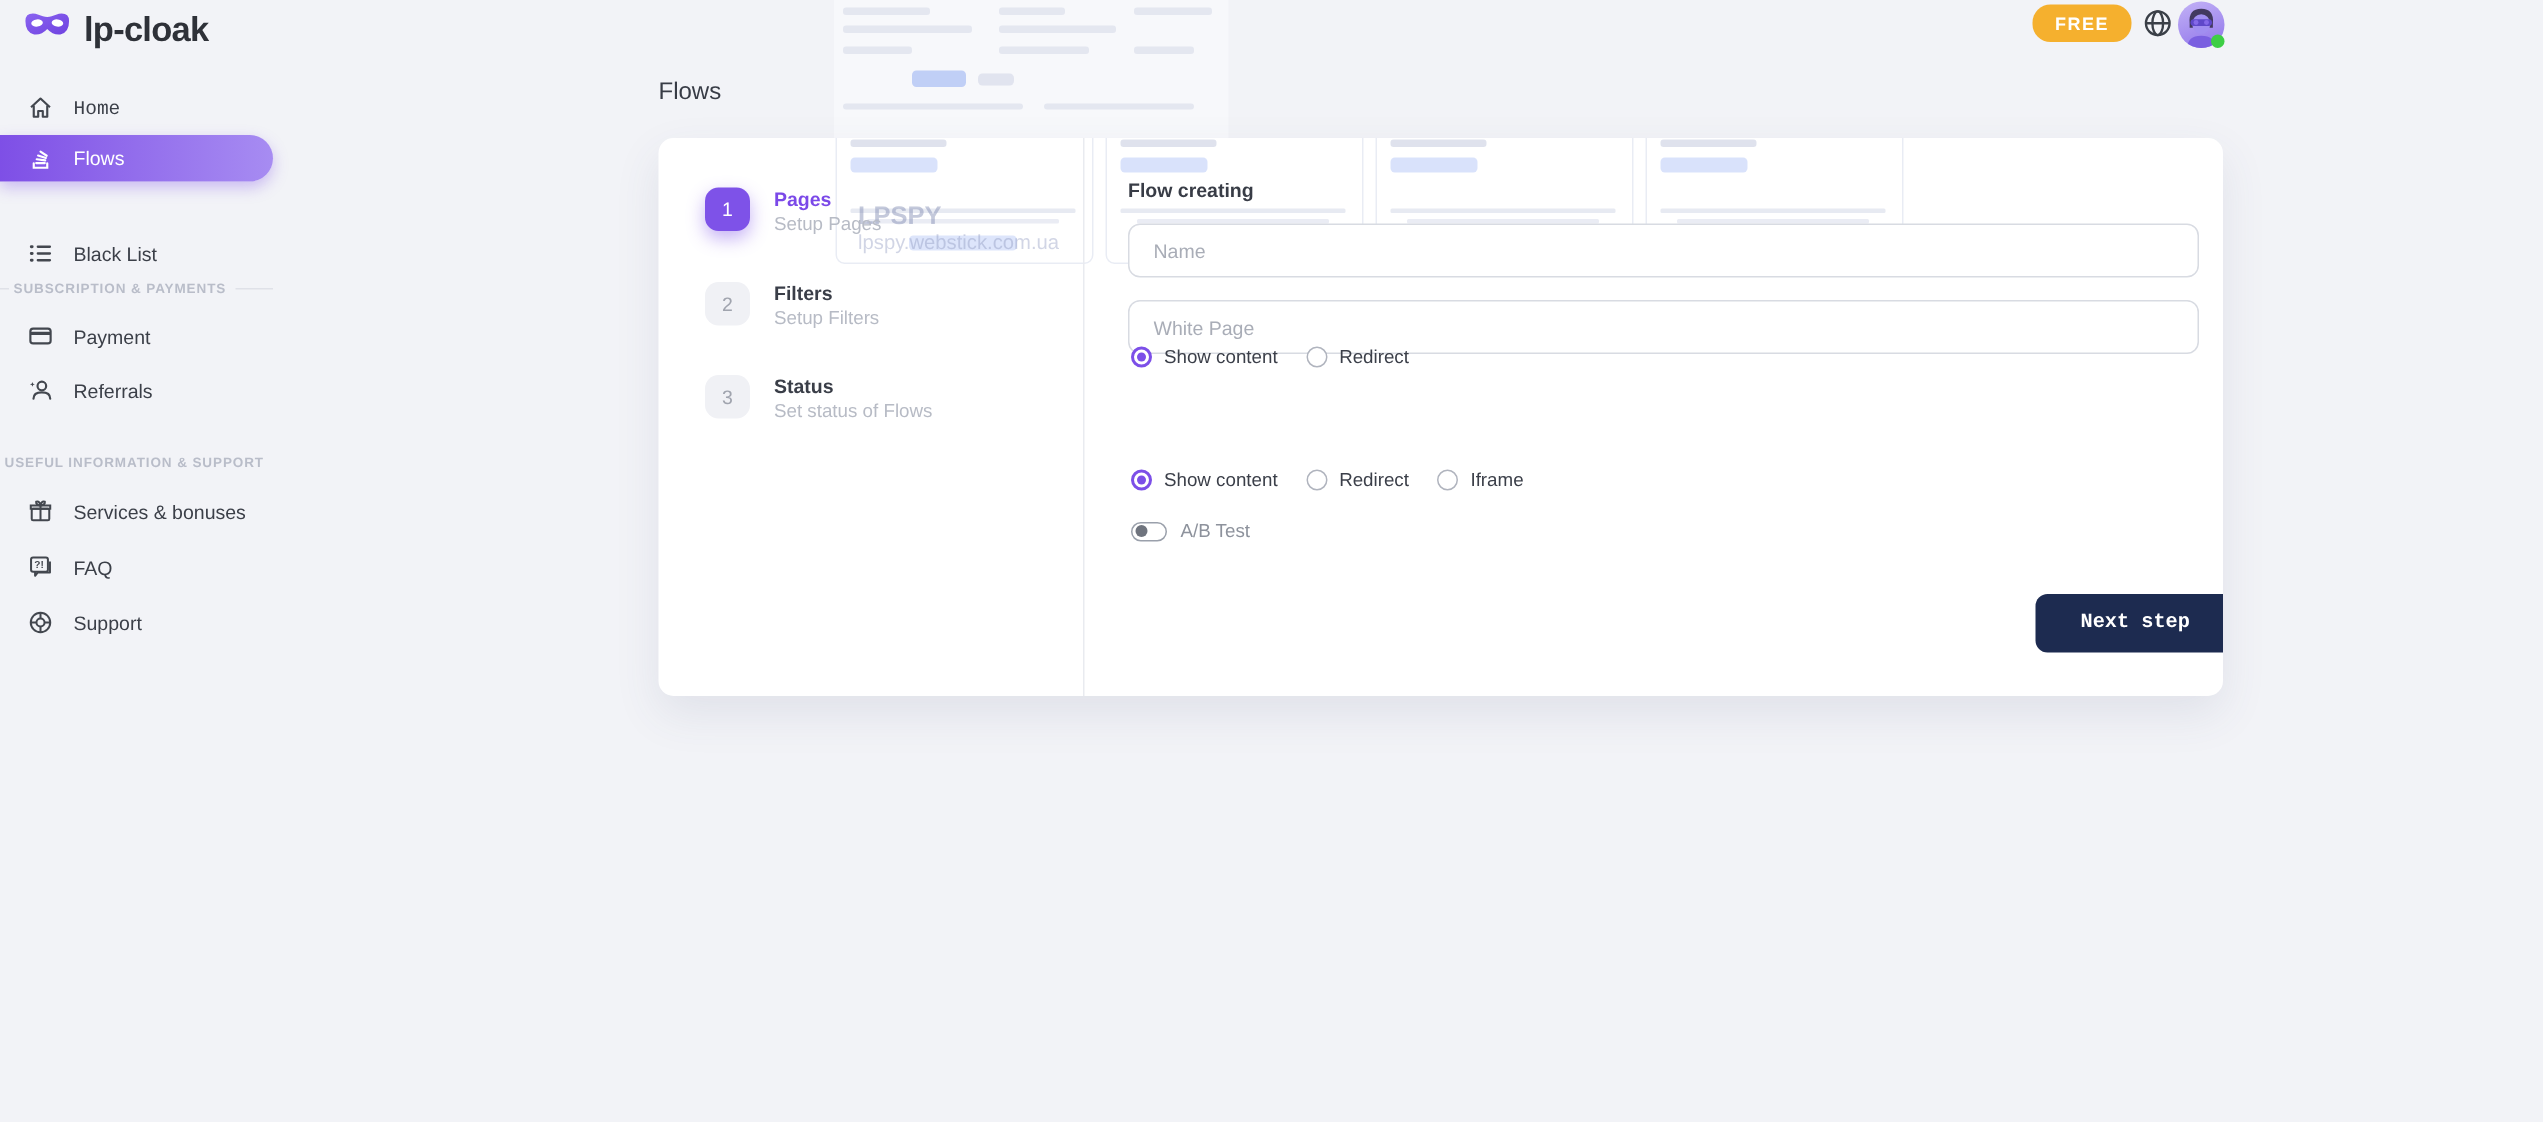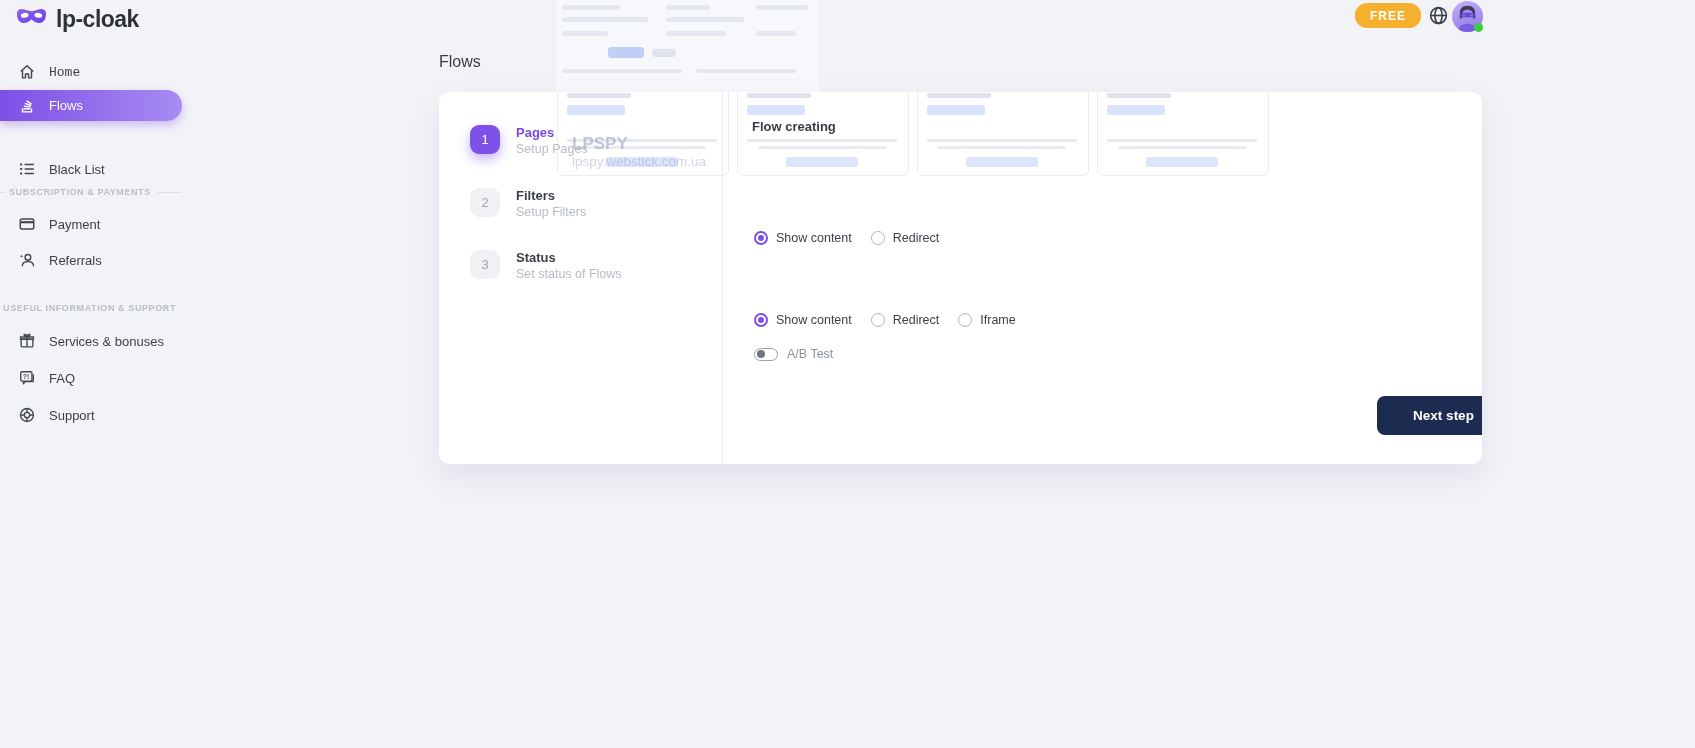--- a/index.html
+++ b/index.html
@@ -64,23 +64,23 @@
   .radio-opt { display:flex; align-items:center; gap:8px; cursor:pointer; }
   .radio { width:14px; height:14px; border-radius:50%; border:1.5px solid #b0b4be; background:#fff; position:relative; flex:none; }
   .radio.checked { border:2px solid #7c4fe8; }
   .radio.checked::after { content:""; position:absolute; left:2px; top:2px; width:6px; height:6px;
     border-radius:50%; background:#7c4fe8; }
   .radio-label { font-size:12.5px; color:#3b3f49; }
   .ab-row { position:absolute; left:315px; top:255px; display:flex; align-items:center; gap:9px; }
   .toggle { width:24px; height:13px; border:1.5px solid #9aa0ab; border-radius:8px; position:relative; cursor:pointer; }
   .toggle-knob { position:absolute; left:1.5px; top:1px; width:8px; height:8px; border-radius:50%; background:#6f747e; }
   .ab-label { font-size:12.5px; color:#8d929c; }
-  .next-btn { position:absolute; left:938px; top:304px; width:133px; height:39px;
+  .next-btn { position:absolute; left:918px; top:304px; width:133px; height:39px;
     background:#1d2b50; color:#fff; border:none; border-radius:8px; font-size:13.5px; font-weight:700;
-    font-family:Liberation Sans, sans-serif; cursor:pointer; }
+    font-family:Liberation Mono, monospace; cursor:pointer; }
   
   .ghost-top { position:absolute; left:556px; top:0; width:263px; height:92px;
     background:rgba(252,252,255,0.55); pointer-events:none; }
   .gbar { position:absolute; background:rgba(145,155,195,0.18); border-radius:2px; }
   .gchip-blue { position:absolute; background:rgba(110,145,240,0.4); border-radius:3px; }
   .gchip-gray { position:absolute; background:rgba(150,160,195,0.22); border-radius:3px; }
   .ghost-in { position:absolute; inset:0; pointer-events:none; }
   .gcard { position:absolute; top:-12px; width:172px; height:96px;
     border:1px solid rgba(175,185,215,0.28); border-radius:6px; }
   .gcard .t { position:absolute; left:9px; top:12px; width:64px; height:5px; background:rgba(150,160,195,0.3); border-radius:2px; }
@@ -299,21 +299,23 @@
   <div class="step" style="top:158px;">
     <span class="step-box">3</span>
     <span>
       <div class="step-title">Status</div>
       <div class="step-sub">Set status of Flows</div>
     </span>
   </div>
 
   <div class="form-title">Flow creating</div>
 
-
+  <input class="txt-input" style="top: 57px;" type="text" placeholder="Name">
+
+  <input class="txt-input" style="top: 108px;" type="text" placeholder="White Page">
 
   <div class="radio-row" style="top:139px;">
     <span class="radio-opt">
       <span class="radio checked"></span>
       <span class="radio-label">Show content</span>
     </span>
     <span class="radio-opt">
       <span class="radio"></span>
       <span class="radio-label">Redirect</span>
     </span>

